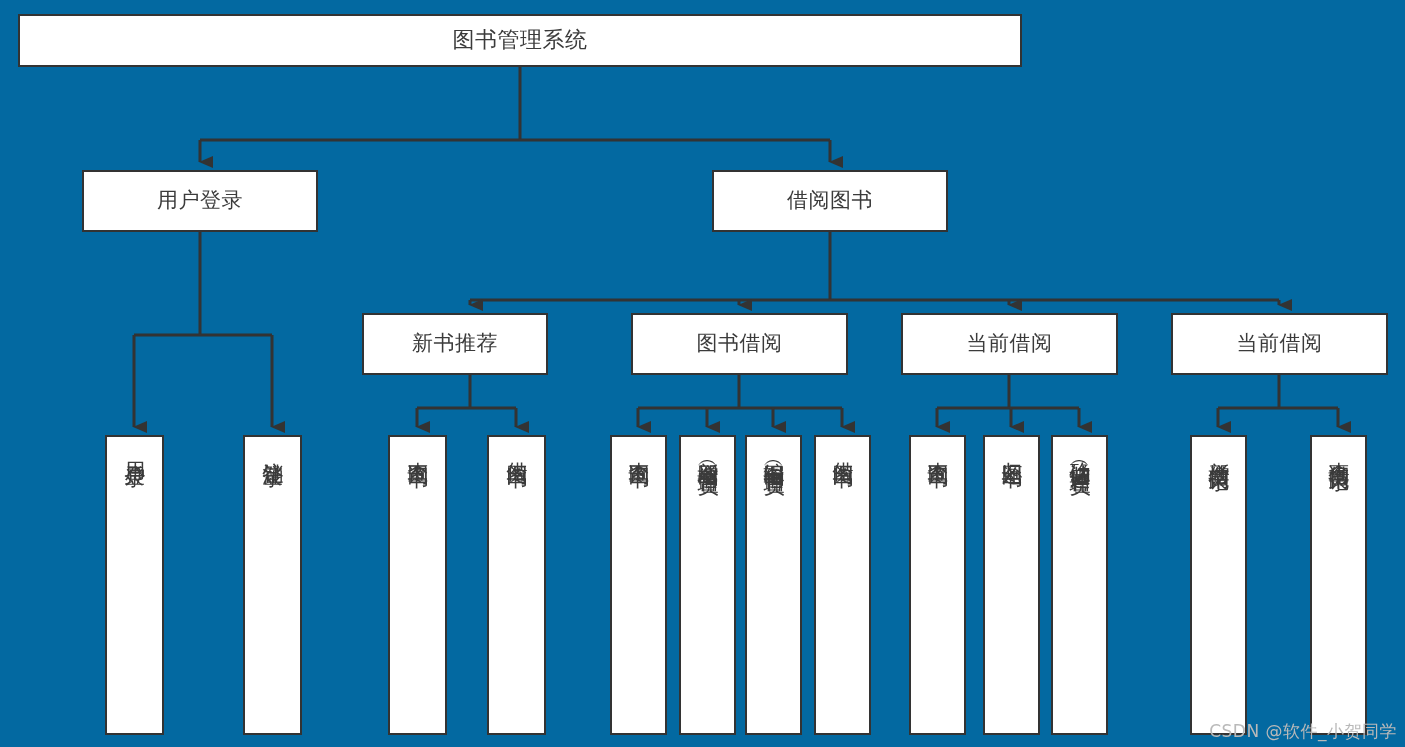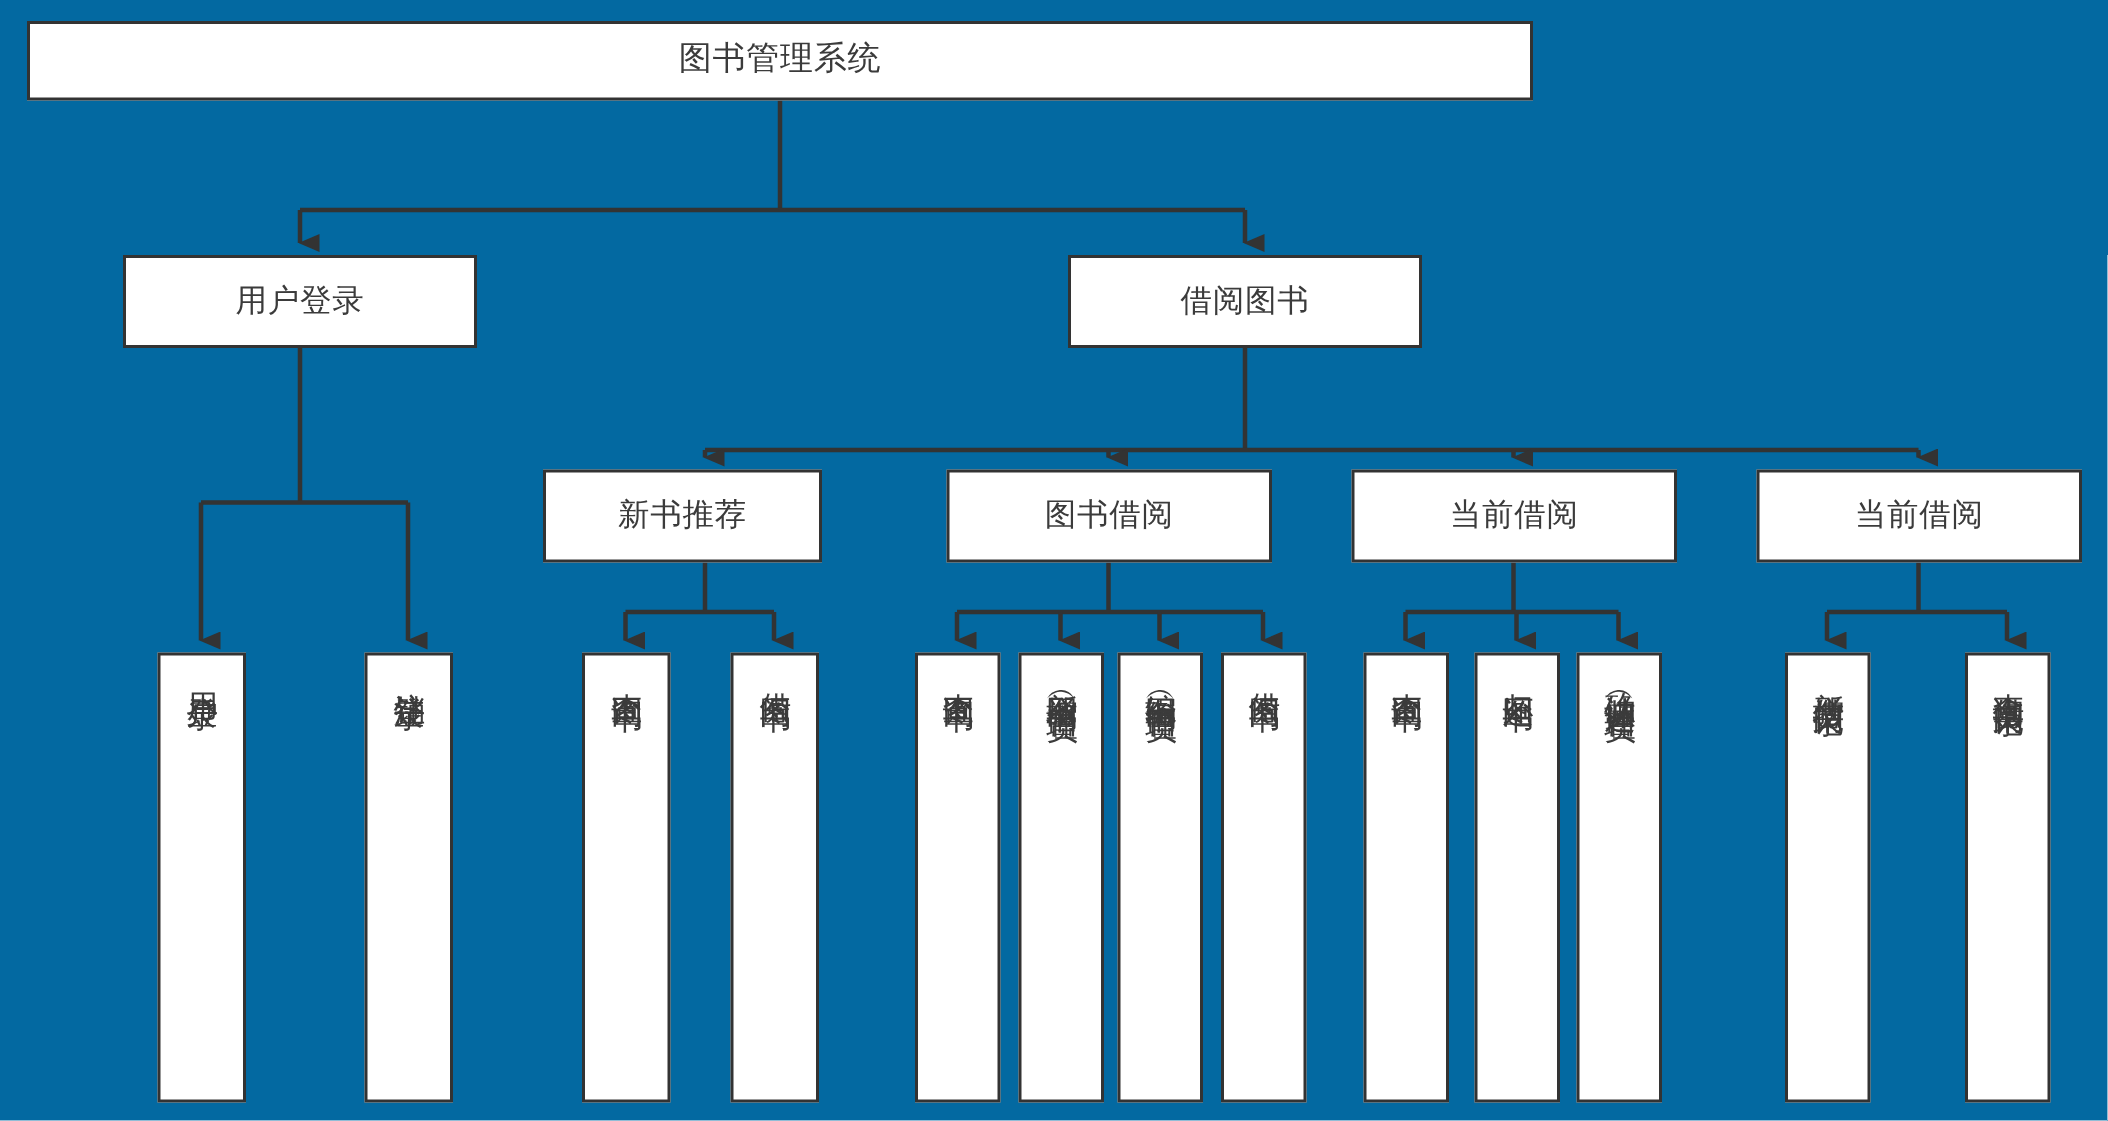--- a/index.html
+++ b/index.html
@@ -195,14 +195,15 @@
     <span class="label">确认归还（管理员）</span>
   </div>
 
   <div class="node v" style="left:1190px; top:435px; width:57px; height:300px;">
     <span class="label">新增借阅记录</span>
   </div>
   <div class="node v" style="left:1310px; top:435px; width:57px; height:300px;">
     <span class="label">查询借阅记录</span>
   </div>
 
+  <div id="watermark">CSDN @软件_小贺同学</div>
 
 </div>
 
 </body></html>

